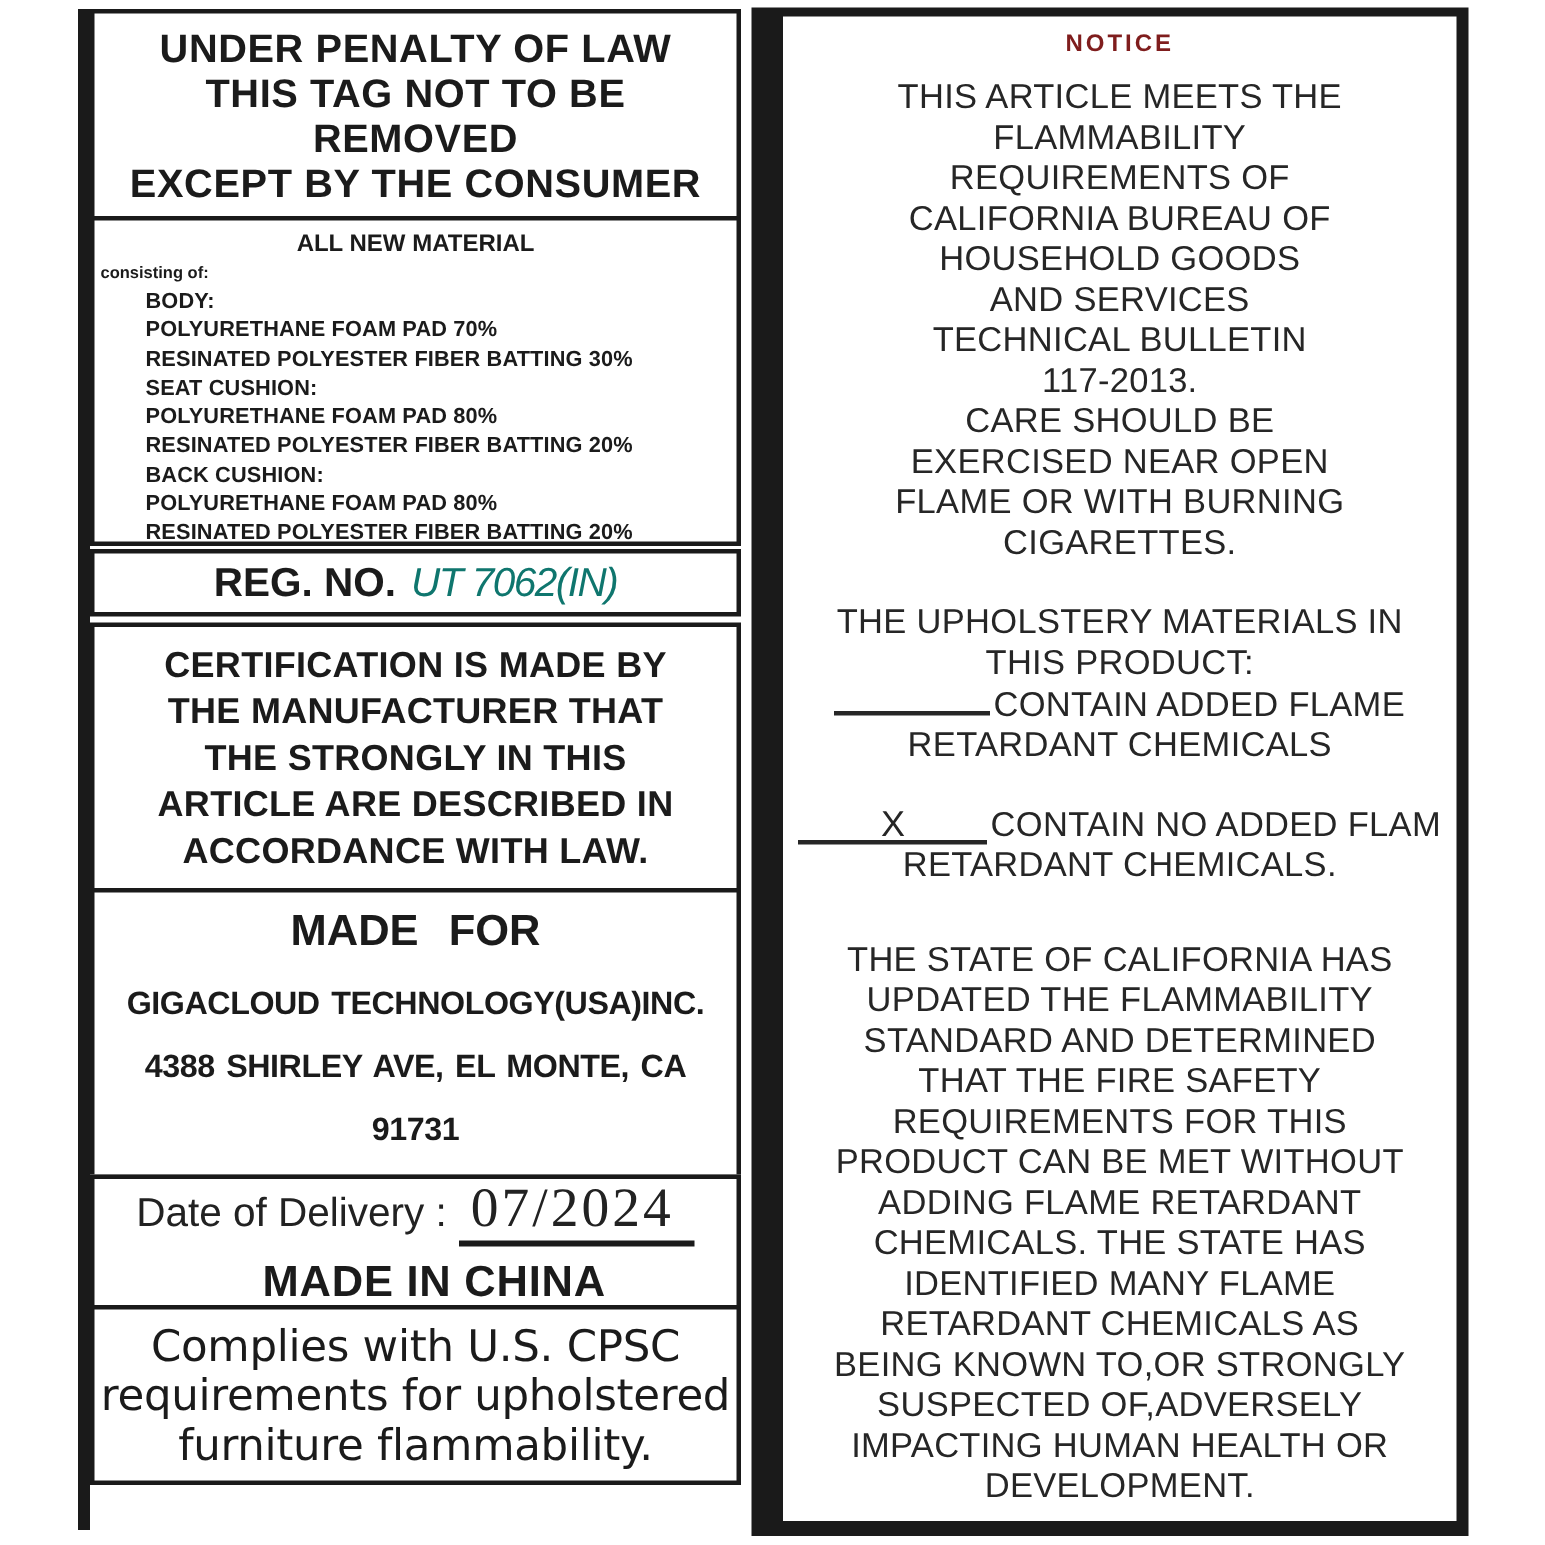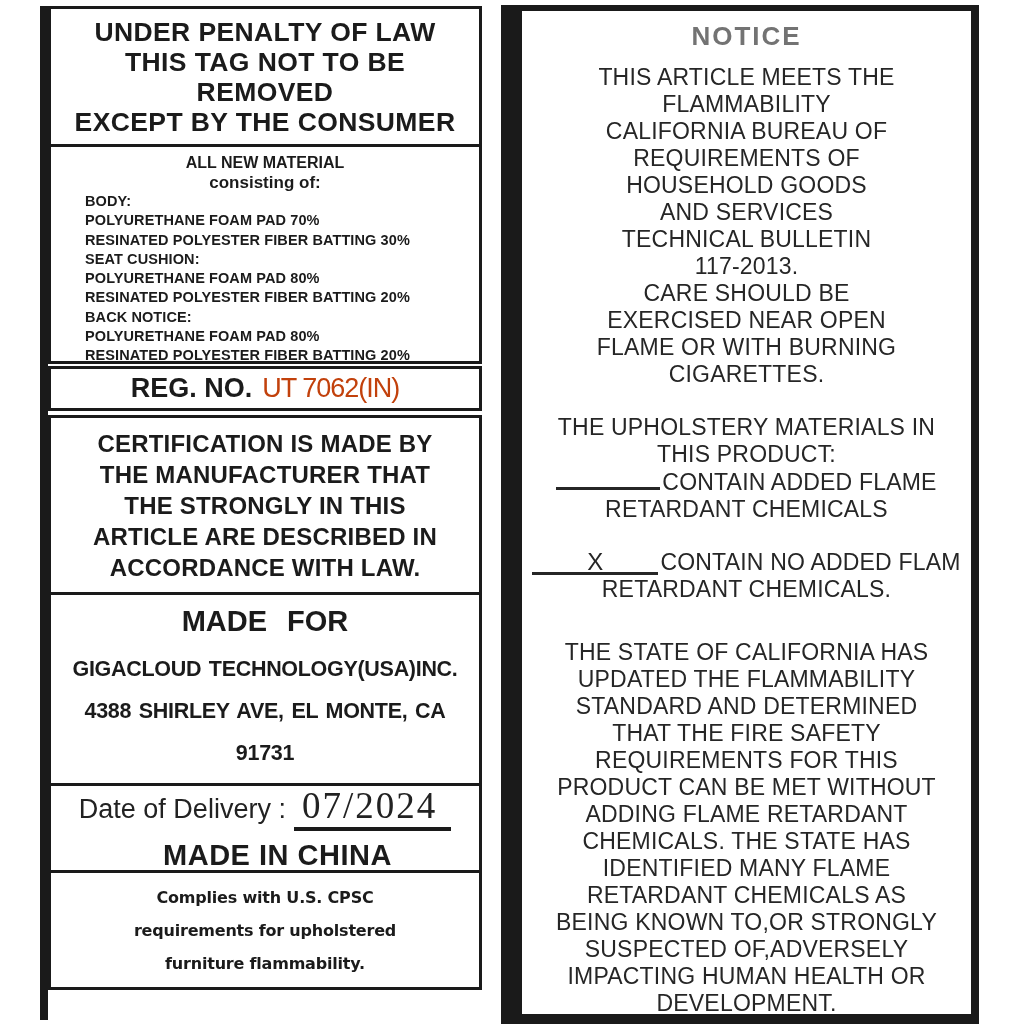--- a/index.html
+++ b/index.html
@@ -1,54 +1,54 @@
 <!DOCTYPE html>
 <html><head>
 <meta charset="utf-8">
 <style>
   * { margin:0; padding:0; box-sizing:border-box; }
   html,body { width:1030px; height:1030px; background:#ffffff;
     font-family:"Liberation Sans", sans-serif; color:#1b1b1b; }
   .stage { position:relative; width:1030px; height:1030px; background:#fff; overflow:hidden; }
 
   
-  .left-label { position:absolute; left:40px; top:6px; width:442px; height:1014px;
+  .left-label { position:absolute; left:52px; top:6px; width:442px; height:1014px;
     border-left:8px solid #1a1a1a; }
   .sec { position:relative; background:#fff; border:3px solid #1a1a1a; width:100%;
     display:flex; flex-direction:column; justify-content:center; }
   .sec-penalty   { height:141px; text-align:center; }
   .sec-penalty .ln { display:block; font-weight:bold; font-size:26.5px; line-height:30px; letter-spacing:.4px; }
   .sec-materials { height:220px; margin-top:-3px; padding:6px 4px 4px 4px; justify-content:flex-start; }
   .mat-title { text-align:center; font-weight:bold; font-size:16px; line-height:20px; }
-  .mat-sub   { text-align:center; font-weight:bold; font-size:17px; line-height:19px; }
+  .mat-sub   { font-weight:bold; font-size:11px; line-height:19px; }
   .mat-ln { display:block; font-weight:bold; font-size:14.5px; line-height:19.3px; padding-left:30px; letter-spacing:.1px; }
   .sec-reg { height:45px; margin-top:2px; flex-direction:row; align-items:center; justify-content:center; gap:10px; }
   .reg-label { font-weight:bold; font-size:27px; }
-  .reg-value { font-weight:400; font-size:27px; letter-spacing:-1px; color:#c2410c; }
+  .reg-value { font-weight:400; font-size:27px; letter-spacing:-1px; color:#0f766e;font-style:italic; }
   .sec-cert { height:180px; margin-top:4px; text-align:center; }
   .sec-cert .ln { display:block; font-weight:bold; font-size:24px; line-height:31px; letter-spacing:.2px; }
   .sec-madefor { height:194px; margin-top:-3px; text-align:center; }
   .mf-title { font-weight:bold; font-size:29px; word-spacing:12px; margin-bottom:10px; }
   .mf-ln { display:block; font-weight:bold; font-size:21.5px; line-height:42px; letter-spacing:-.3px; word-spacing:2px; }
   .sec-delivery { height:90px; margin-top:-3px; text-align:center; }
   .del-row { display:flex; align-items:baseline; justify-content:center; gap:4px; }
   .del-label { font-weight:400; font-size:27px; color:#222; }
   .del-date { font-weight:400; font-size:37px; letter-spacing:2px; border-bottom:4px solid #1a1a1a;
     padding:0 14px 0 8px; margin-left:4px; color:#222;font-family:Liberation Serif, serif; }
   .mic { font-weight:bold; font-size:29px; letter-spacing:.5px; margin-top:8px;margin-left:25px; }
   .sec-cpsc { height:120px; margin-top:-3px; text-align:center;
     font-family:"DejaVu Sans", sans-serif; }
-  .sec-cpsc .ln { display:block; font-weight:bold; font-size:16px; line-height:33px; letter-spacing:-.2px; }
+  .sec-cpsc .ln { display:block; font-weight:normal; font-size:29px; line-height:33px; letter-spacing:-.2px; }
 
   
   .right-label { position:absolute; left:501px; top:5px; width:478px; height:1019px;
     background:#fff; border:6px solid #1a1a1a; border-left-width:21px;
     border-right-width:8px; border-bottom-width:10px;
     padding:10px 2px 0 2px; text-align:center; color:#262626; }
-  .notice-title { font-weight:bold; font-size:26px; letter-spacing:2px; margin-bottom:12px; color:#737373; }
+  .notice-title { font-weight:bold; font-size:16px; letter-spacing:2px; margin-bottom:12px; color:#7f1d1d; }
   .r-ln { display:block; font-weight:400; font-size:23px; line-height:27px; letter-spacing:.2px; }
   .gap-sm { height:26px; } .gap-lg { height:36px; }
   .blank-line { display:inline-block; width:104px; border-bottom:3px solid #262626;
     height:22px; vertical-align:baseline; margin-right:2px; }
   .blank-x { display:inline-block; width:126px; border-bottom:3px solid #262626;
     height:26px; vertical-align:baseline; margin-right:2px; font-weight:400; font-size:24px;
     line-height:26px; text-align:center; }
 </style>
 </head>
 <body>
@@ -66,21 +66,21 @@
 
     <div class="sec sec-materials">
       <span class="mat-title">ALL NEW MATERIAL</span>
       <span class="mat-sub">consisting of:</span>
       <span class="mat-ln">BODY:</span>
       <span class="mat-ln">POLYURETHANE FOAM PAD  70%</span>
       <span class="mat-ln">RESINATED POLYESTER FIBER BATTING 30%</span>
       <span class="mat-ln">SEAT CUSHION:</span>
       <span class="mat-ln">POLYURETHANE FOAM PAD 80%</span>
       <span class="mat-ln">RESINATED POLYESTER FIBER BATTING 20%</span>
-      <span class="mat-ln">BACK NOTICE:</span>
+      <span class="mat-ln">BACK CUSHION:</span>
       <span class="mat-ln">POLYURETHANE FOAM PAD 80%</span>
       <span class="mat-ln">RESINATED POLYESTER FIBER BATTING 20%</span>
     </div>
 
     <div class="sec sec-reg">
       <span class="reg-label">REG. NO.</span>
       <span class="reg-value">UT 7062(IN)</span>
     </div>
 
     <div class="sec sec-cert">
@@ -114,22 +114,22 @@
 
   </div>
 
   <div class="right-label">
 
     <div class="notice-title">NOTICE</div>
 
     <div>
       <span class="r-ln">THIS ARTICLE MEETS THE</span>
       <span class="r-ln">FLAMMABILITY</span>
+      <span class="r-ln">REQUIREMENTS OF</span>
       <span class="r-ln">CALIFORNIA BUREAU OF</span>
-      <span class="r-ln">REQUIREMENTS OF</span>
       <span class="r-ln">HOUSEHOLD GOODS</span>
       <span class="r-ln">AND SERVICES</span>
       <span class="r-ln">TECHNICAL BULLETIN</span>
       <span class="r-ln">117-2013.</span>
       <span class="r-ln">CARE SHOULD BE</span>
       <span class="r-ln">EXERCISED NEAR OPEN</span>
       <span class="r-ln">FLAME OR WITH BURNING</span>
       <span class="r-ln">CIGARETTES.</span>
     </div>
 

